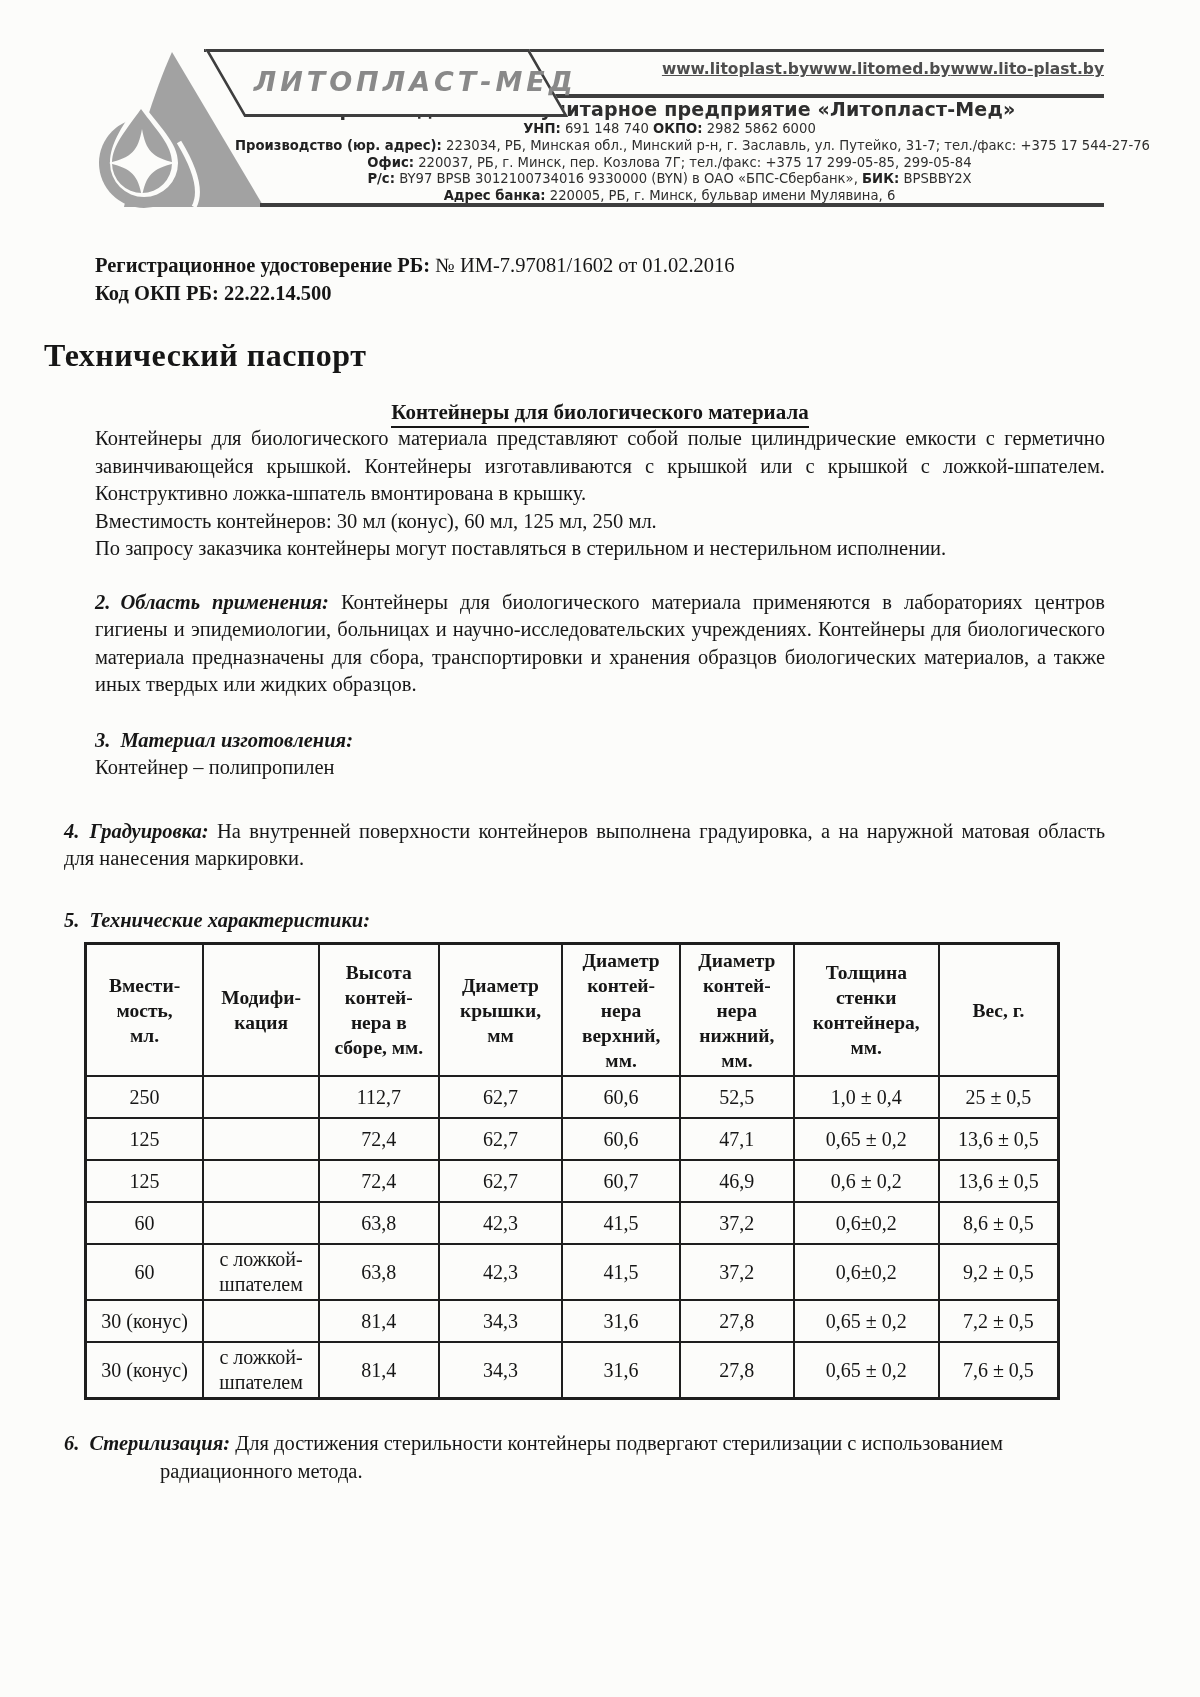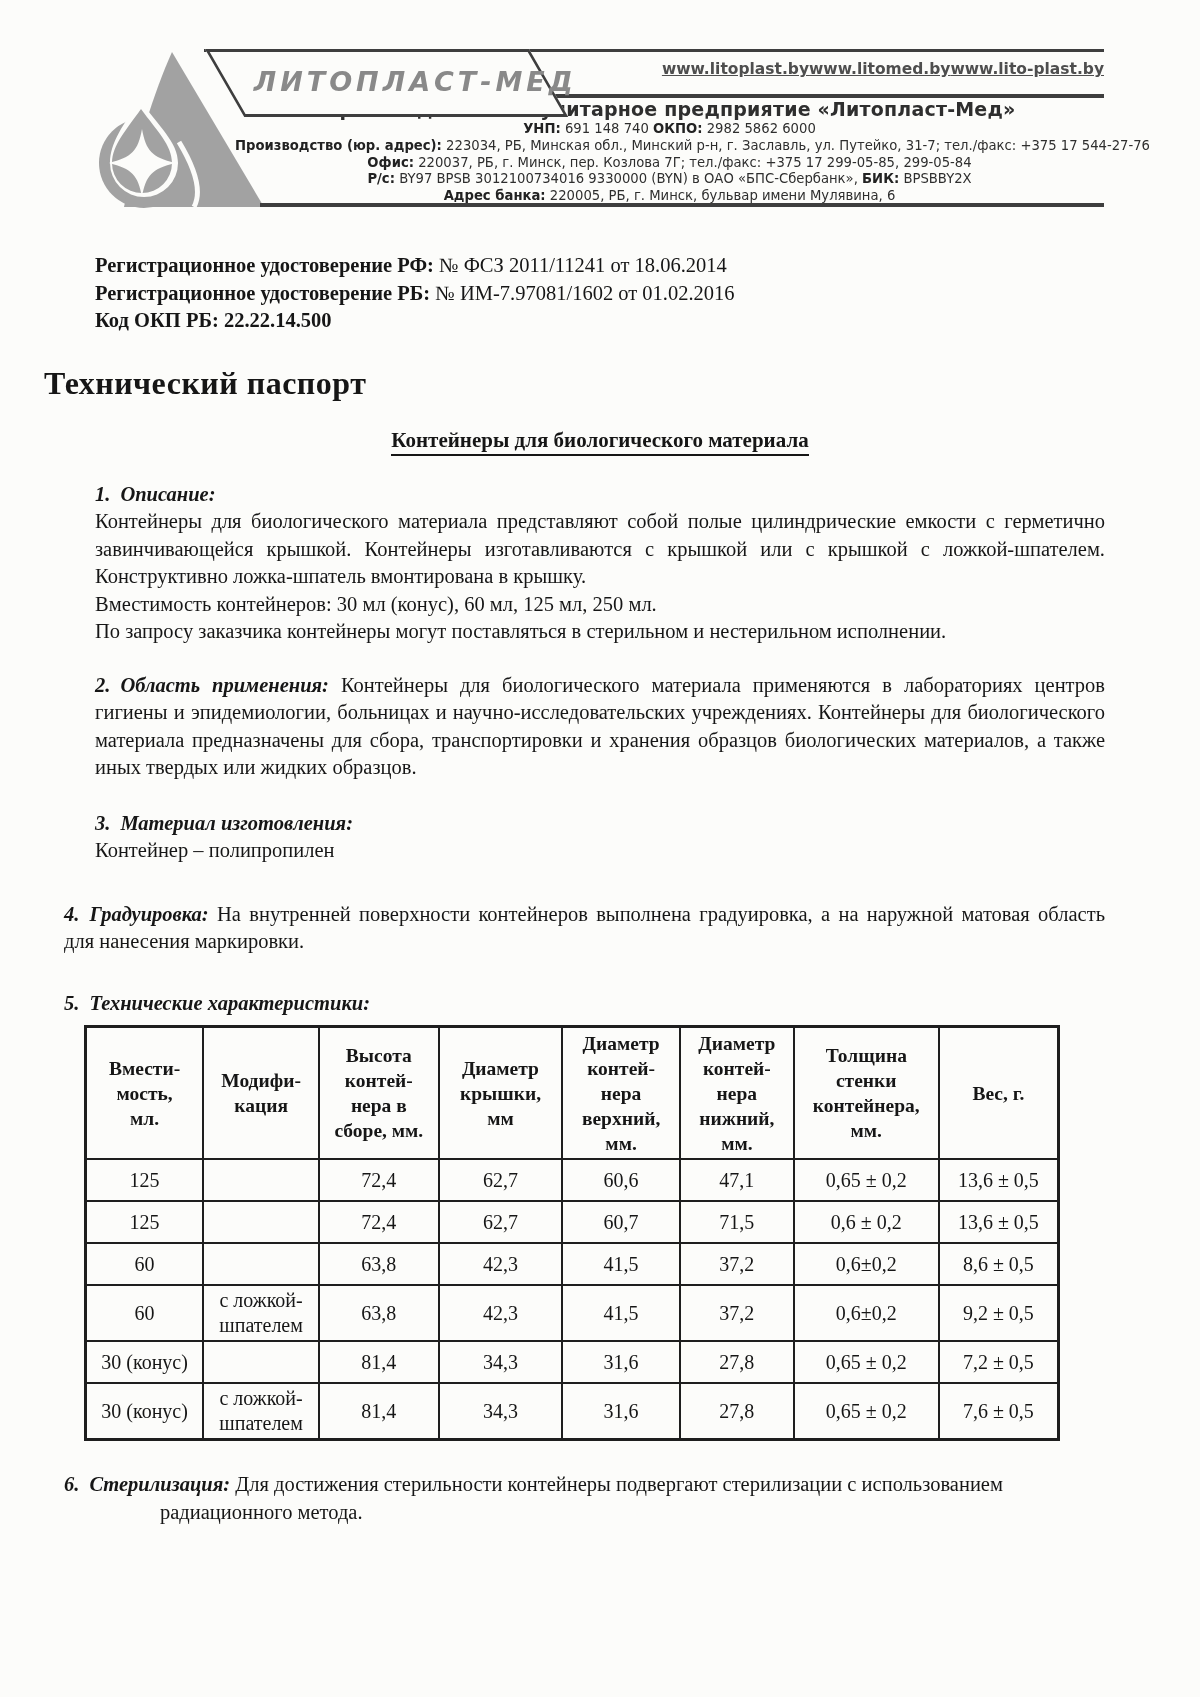--- a/index.html
+++ b/index.html
@@ -116,31 +116,29 @@
       <div class="info-line"><b>Производство (юр. адрес):</b><span> 223034, РБ, Минская обл., Минский р-н, г. Заславль, ул. Путейко, 31-7; тел./факс: +375 17 544-27-76</span></div>
       <div class="info-line"><b>Офис:</b><span> 220037, РБ, г. Минск, пер. Козлова 7Г; тел./факс: +375 17 299-05-85, 299-05-84</span></div>
       <div class="info-line"><b>Р/с:</b><span> BY97 BPSB 3012100734016 9330000 (BYN) в ОАО «БПС-Сбербанк», </span><b>БИК:</b><span> BPSBBY2X</span></div>
       <div class="info-line"><b>Адрес банка:</b><span> 220005, РБ, г. Минск, бульвар имени Мулявина, 6</span></div>
     </div>
 
     <div class="rule-bottom"></div>
   </div>
 
   <div class="reg">
-    <div class="reg-line"><b>Регистрационное удостоверение РФ:</b><span> № ФСЗ 2011/11241 от 18.06.2014</span></div>
     <div class="reg-line"><b>Регистрационное удостоверение РБ:</b><span>  № ИМ-7.97081/1602 от 01.02.2016</span></div>
     <div class="reg-line"><b>Код ОКП РБ: 22.22.14.500</b></div>
   </div>
 
   <div class="doc-title">Технический паспорт</div>
   <div class="doc-subtitle">
     <span>Контейнеры для биологического материала</span>
   </div>
 
-  <p class="body-text m-std s1-head sec-head"><span class="num">1.</span><span>Описание:</span></p>
   <p class="body-text m-std just">Контейнеры для биологического материала представляют собой полые цилиндрические емкости с герметично завинчивающейся крышкой. Контейнеры изготавливаются с крышкой или с крышкой с ложкой-шпателем. Конструктивно ложка-шпатель вмонтирована в крышку.</p>
   <p class="body-text m-std">Вместимость контейнеров: 30 мл (конус), 60 мл, 125 мл, 250 мл.</p>
   <p class="body-text m-std just">По запросу заказчика контейнеры могут поставляться в стерильном и нестерильном исполнении.</p>
 
   <p class="body-text m-std just s2"><span class="sec-head"><span class="num">2.</span><span>Область применения:</span></span> <span>Контейнеры для биологического материала применяются в лабораториях центров гигиены и эпидемиологии, больницах и научно-исследовательских учреждениях. Контейнеры для биологического материала предназначены для сбора, транспортировки и хранения образцов биологических материалов, а также иных твердых или жидких образцов.</span></p>
 
   <p class="body-text m-std s3-head sec-head"><span class="num">3.</span><span>Материал изготовления:</span></p>
   <p class="body-text m-std">Контейнер – полипропилен</p>
 
   <p class="body-text m-wide just s4"><span class="sec-head"><span class="num">4.</span><span>Градуировка:</span></span> <span>На внутренней поверхности контейнеров выполнена градуировка, а на наружной матовая область для нанесения маркировки.</span></p>
@@ -184,36 +182,46 @@
 мм.</th>
           <th>Толщина
 стенки
 контейнера,
 мм.</th>
           <th>Вес, г.</th>
         </tr>
     </thead>
     <tbody id="spec-body">
         <tr>
+          <td>250</td>
+          <td></td>
+          <td>112,7</td>
+          <td>62,7</td>
+          <td>60,6</td>
+          <td>52,5</td>
+          <td>1,0 ± 0,4</td>
+          <td>25 ± 0,5</td>
+        </tr>
+        <tr>
           <td>125</td>
           <td></td>
           <td>72,4</td>
           <td>62,7</td>
           <td>60,6</td>
           <td>47,1</td>
           <td>0,65 ± 0,2</td>
           <td>13,6 ± 0,5</td>
         </tr>
         <tr>
           <td>125</td>
           <td></td>
           <td>72,4</td>
           <td>62,7</td>
           <td>60,7</td>
-          <td>71,5</td>
+          <td>46,9</td>
           <td>0,6 ± 0,2</td>
           <td>13,6 ± 0,5</td>
         </tr>
         <tr>
           <td>60</td>
           <td></td>
           <td>63,8</td>
           <td>42,3</td>
           <td>41,5</td>
           <td>37,2</td>

